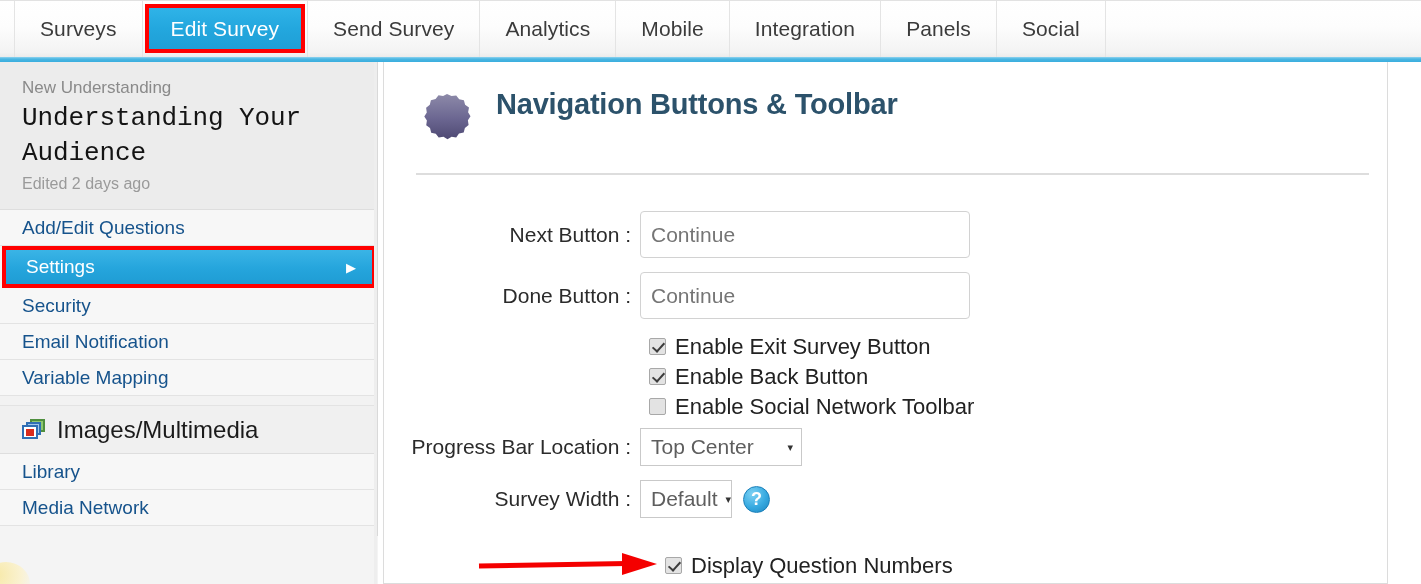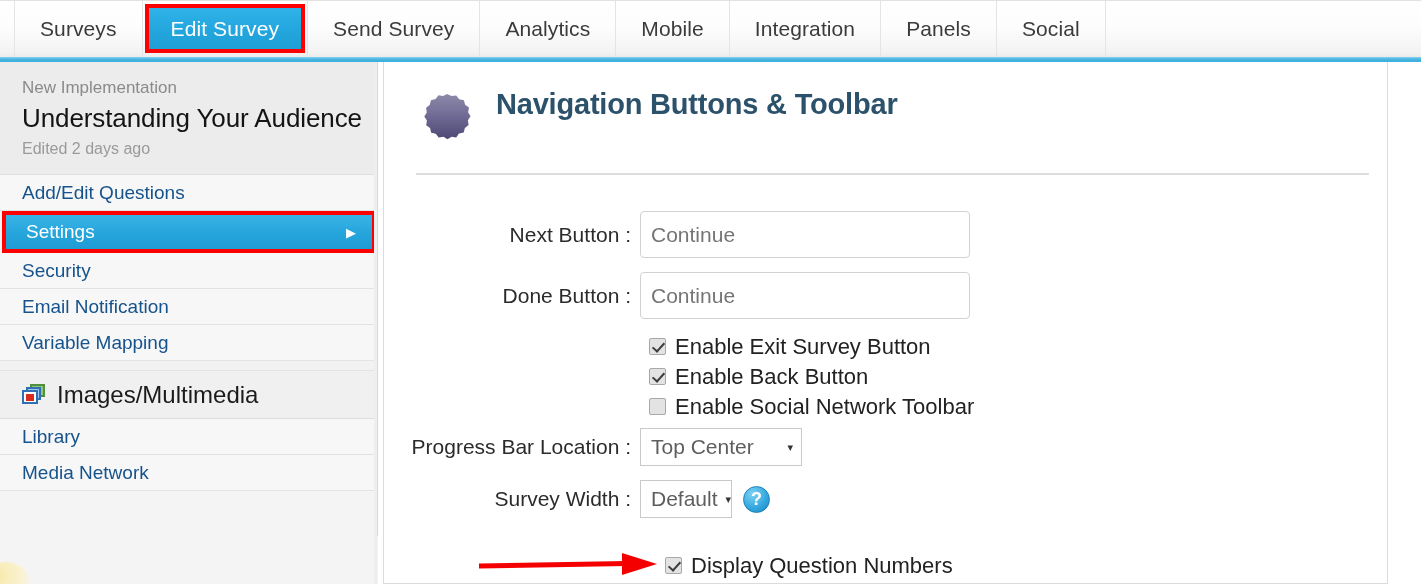--- a/index.html
+++ b/index.html
@@ -60,21 +60,21 @@
     position: absolute; left: 0; top: 0; width: 378px; height: 522px;
     background: #f4f4f4;
     border-right: 1px solid #d9d9d9;
   }
   .sb-header {
     padding: 14px 0 14px 22px;
     background: #ececec;
     border-bottom: 1px solid #dedede;
   }
   .sb-sub { font-size: 17px; color: #8a8a8a; line-height: 1.4; }
-  .sb-title { font-size: 26px; color: #141414; line-height: 1.35; margin: 1px 0 2px 0; letter-spacing: -0.1px;}
+  .sb-title { font-size: 26px; color: #141414; line-height: 1.35; margin: 1px 0 2px 0; letter-spacing: -0.1px; font-family: Liberation Mono, monospace;}
   .sb-edited { font-size: 16px; color: #9a9a9a; line-height: 1.4; }
 
   .sb-item {
     height: 36px; display: flex; align-items: center;
     padding-left: 22px;
     font-size: 19px; color: #16538c;
     border-bottom: 1px solid #e3e3e3;
     background: #f7f7f7;
     cursor: pointer;
   }
@@ -225,21 +225,21 @@
         <span>Social</span>
       </div>
   </div>
   <div class="navunderline"></div>
 
   <div class="body-area">
 
     <div class="sidebar">
 
       <div class="sb-header">
-        <div class="sb-sub">New Implementation</div>
+        <div class="sb-sub">New Understanding</div>
         <div class="sb-title">Understanding Your Audience</div>
         <div class="sb-edited">Edited 2 days ago</div>
       </div>
 
       <div class="sb-item plain">
         <span>Add/Edit Questions</span>
       </div>
 
       <div class="sb-item sel-wrap">
         <div class="sb-sel-hl">

